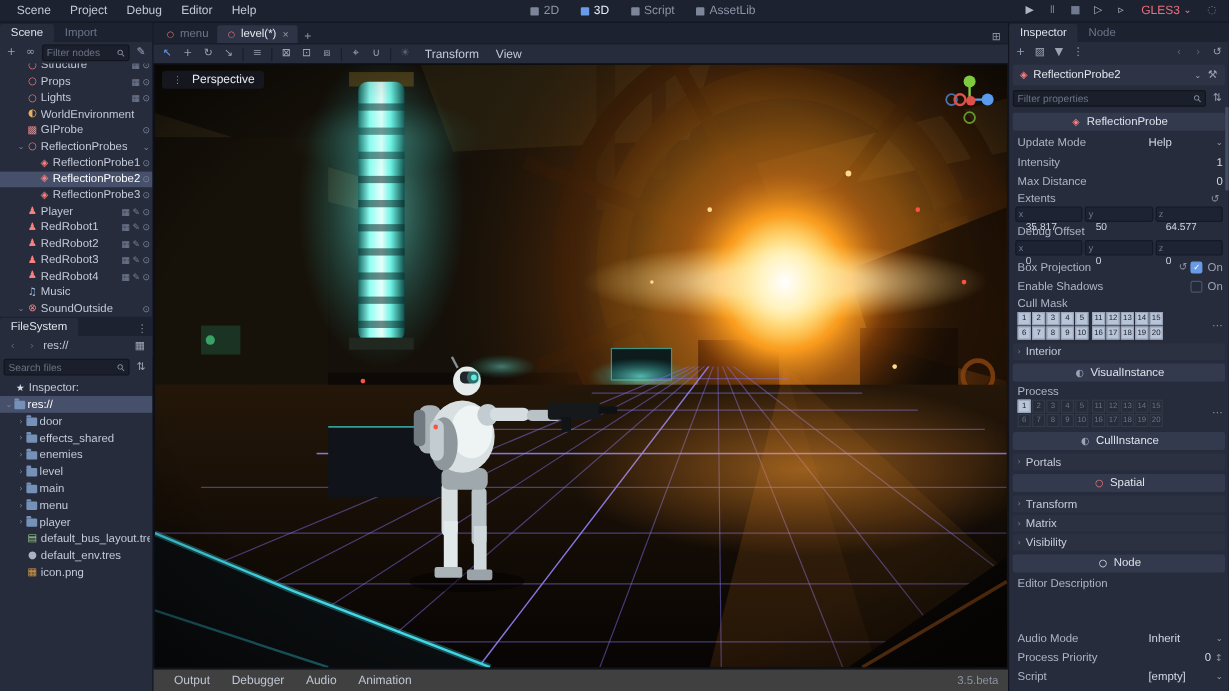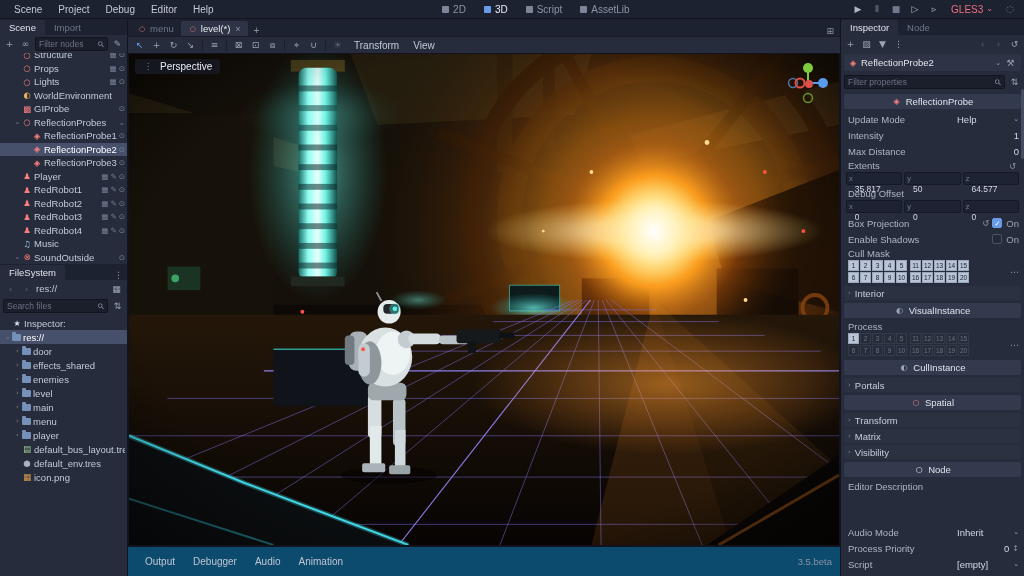--- a/index.html
+++ b/index.html
@@ -100,21 +100,21 @@
   .tmenu { color:#c3c9d6; font-size:10px; padding:0 7px; }
 
   .vp-wrap { flex:1; position:relative; background:#000; border:1px solid #11141c; min-height:0; }
   .vp-wrap svg.scene { position:absolute; inset:0; width:100%; height:100%; }
   .persp-btn { position:absolute; top:5px; left:6px; background:rgba(24,27,37,.78);
     color:#e8ecf4; font-size:10px; padding:2px 8px 2px 5px; border-radius:3px;
     display:flex; align-items:center; gap:4px; }
   .persp-btn .dots { margin:0; font-size:8px; color:#8a92a4; }
   .gizmo { position:absolute; top:6px; right:8px; }
 
-  .bottom-bar { height:30px; background:#0c4a6e; border-top:1px solid #12151f;
+  .bottom-bar { height:19px; background:#404040; border-top:1px solid #12151f;
     display:flex; align-items:center; padding:0 8px; flex:none; }
   .bbtn { color:#bfc6d3; font-size:10px; padding:0 9px; }
   .version { margin-left:auto; color:#848c9e; color:#8a92a4; font-size:9.5px; }
 
   
   .insp-object { display:flex; align-items:center; gap:3px; height:17px; margin:2px 3px;
     background:#2e3445; border-radius:2px; padding:0 4px; flex:none; }
   .obj-name { flex:1; font-size:9.5px; color:#e2e6ee; white-space:nowrap; overflow:hidden; }
   .caret { font-size:7px; color:#9aa2b4; font-family:"DejaVu Sans", sans-serif; }
   .insp-body { flex:1; display:flex; flex-direction:column; padding:1px 3px 4px 3px;

